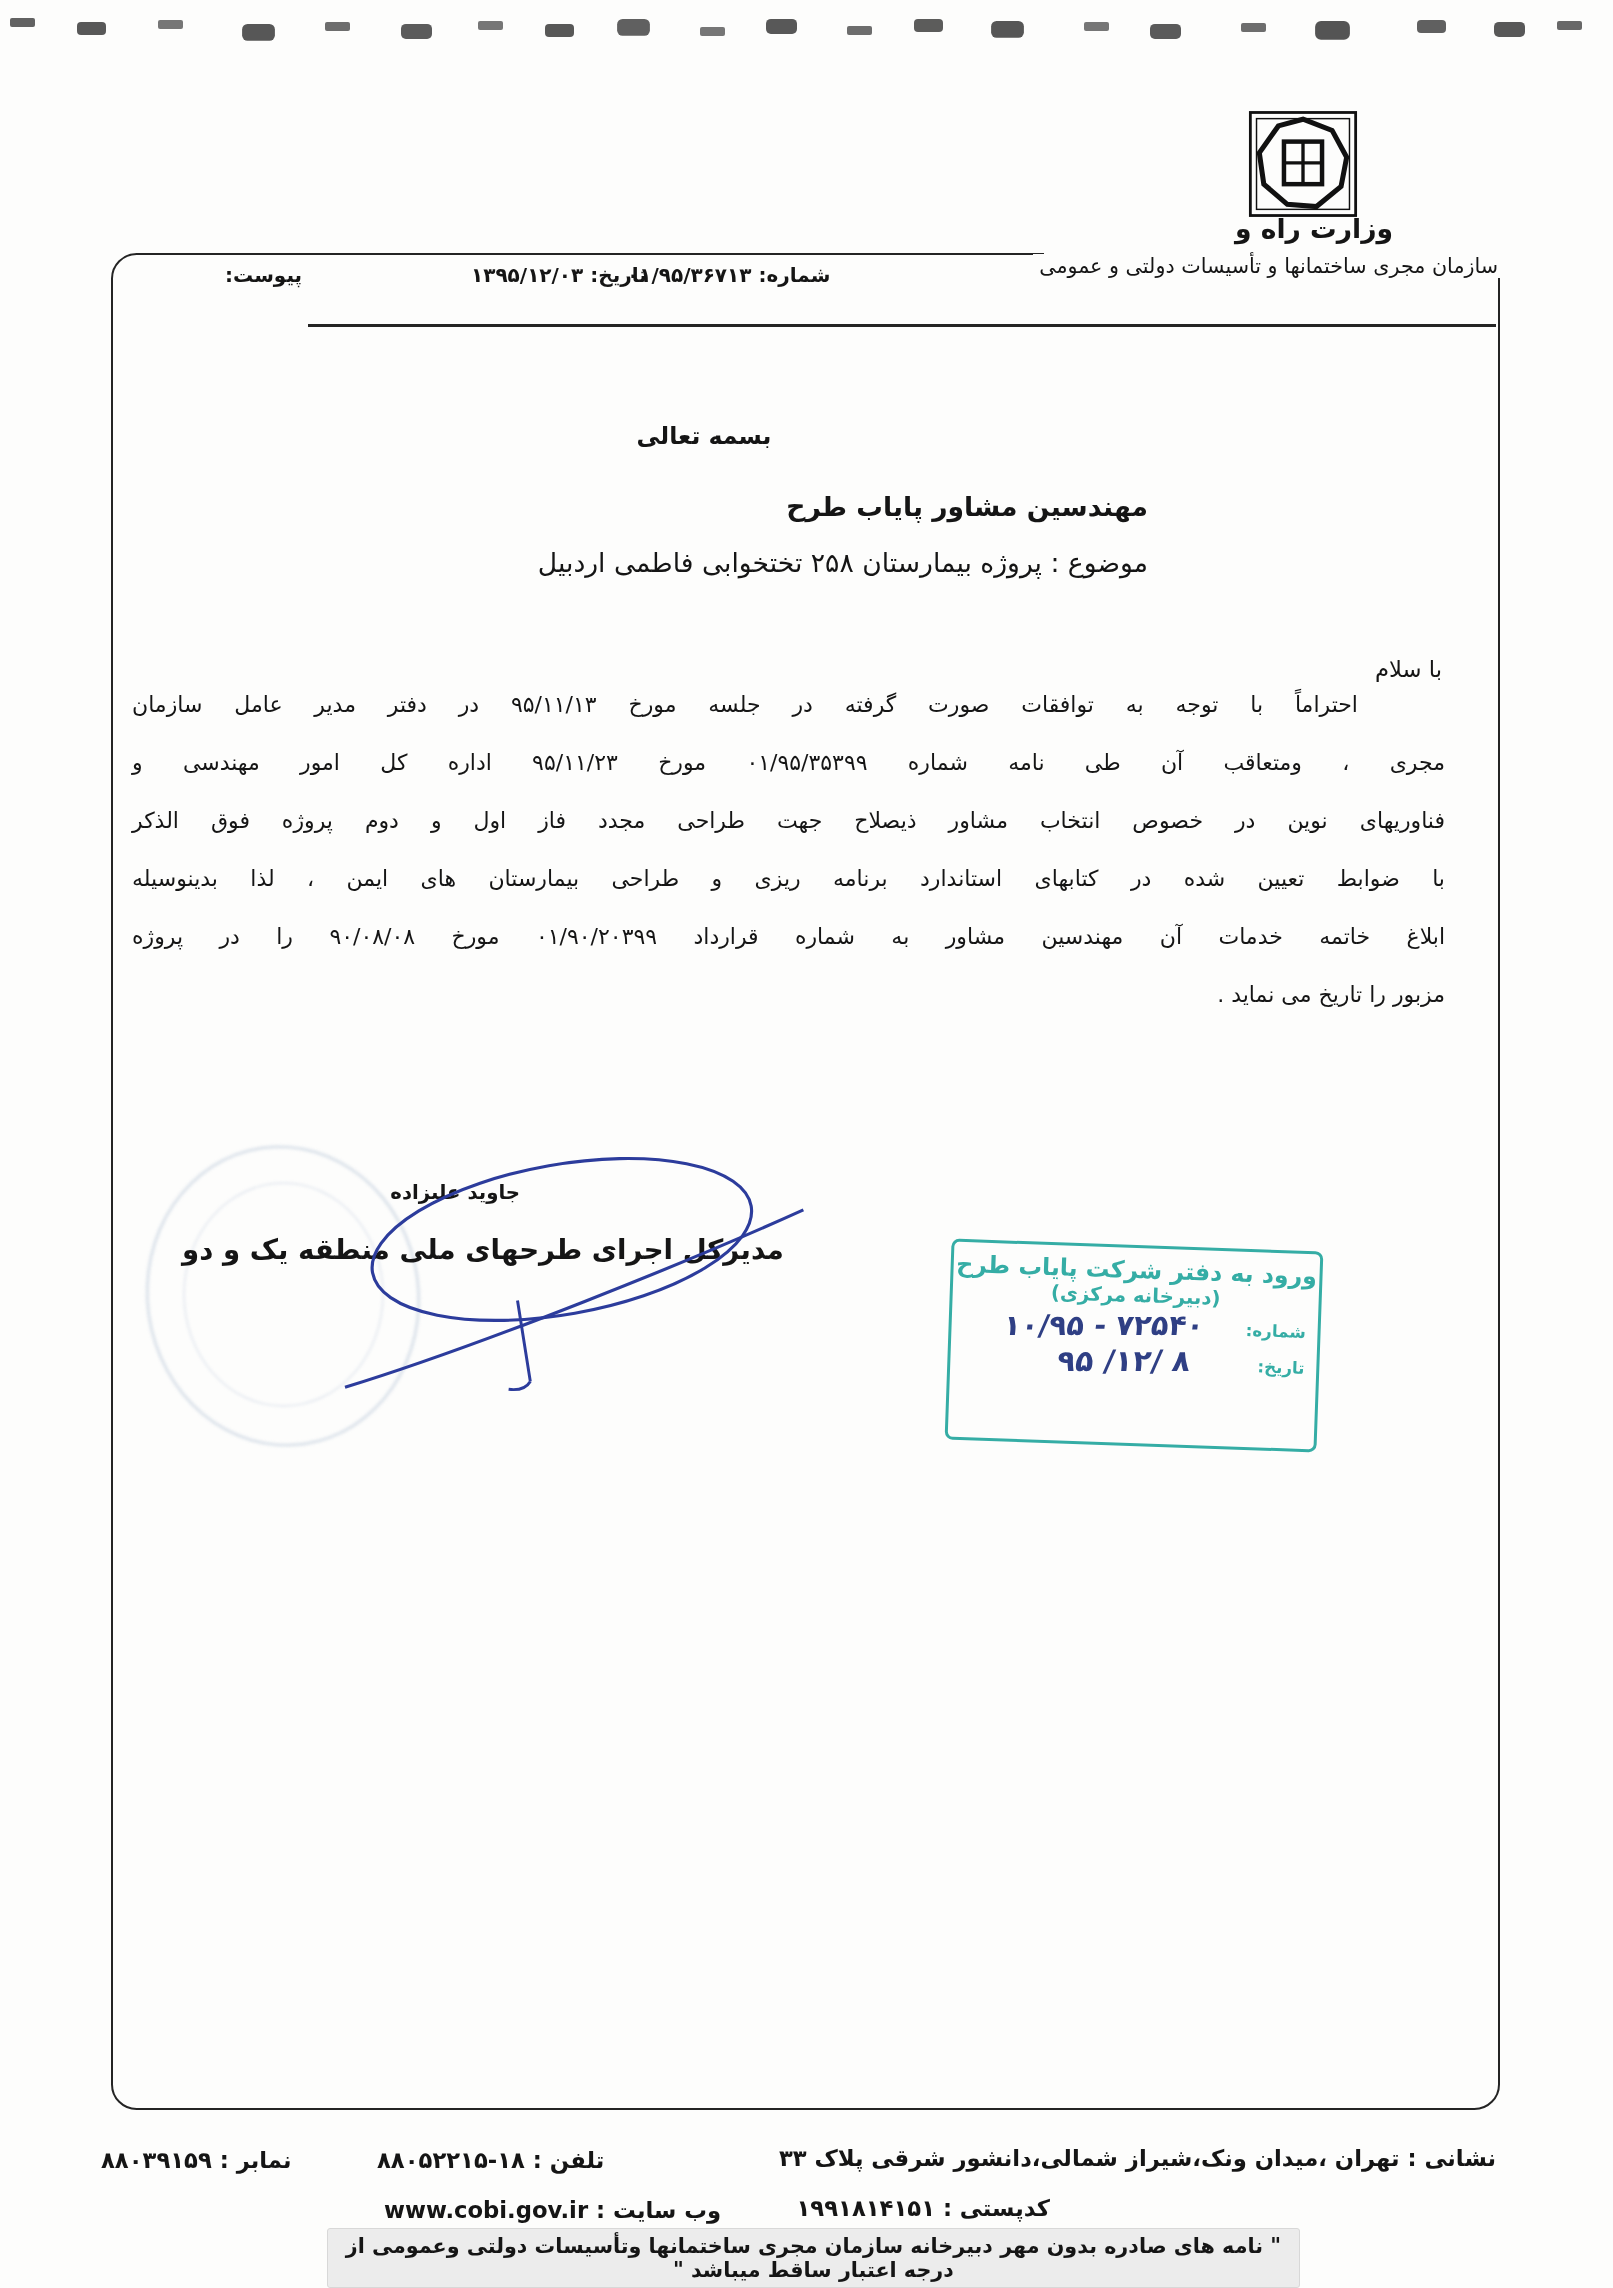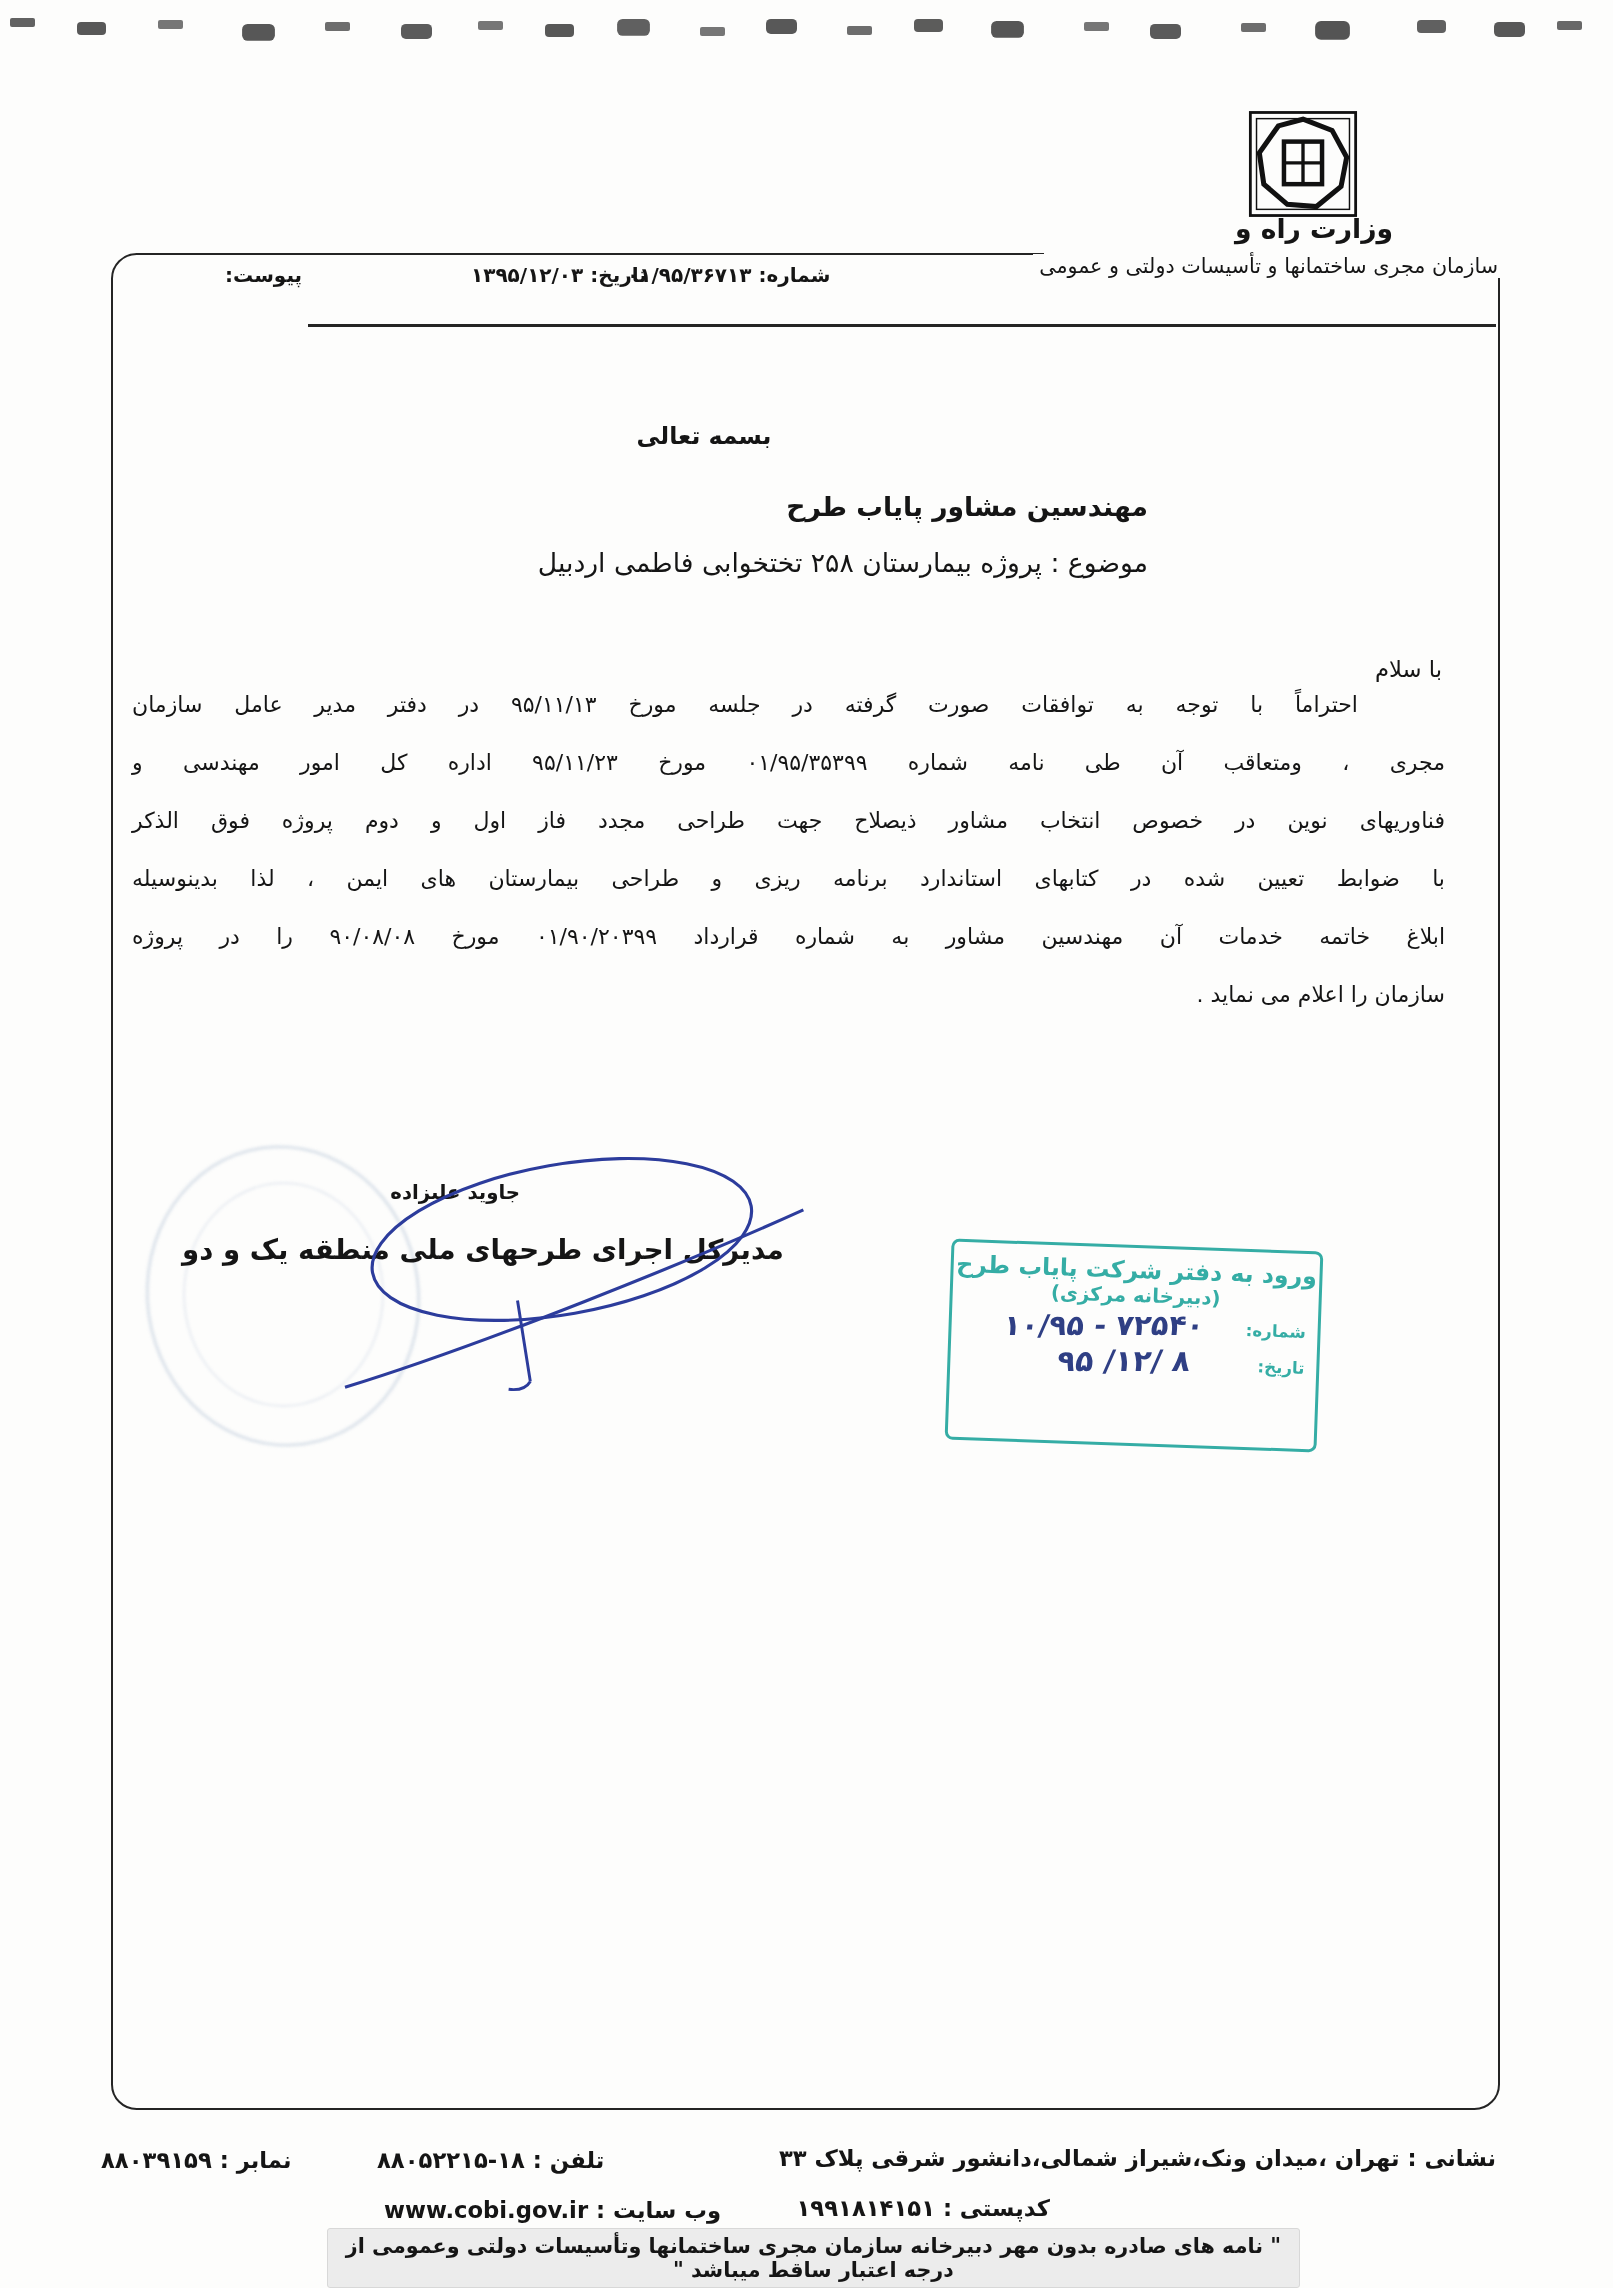--- a/index.html
+++ b/index.html
@@ -111,21 +111,21 @@
   <div class="abs recipient fa">مهندسین مشاور پایاب طرح</div>
   <div class="abs subject fa">موضوع : پروژه بیمارستان ۲۵۸ تختخوابی فاطمی اردبیل</div>
   <div class="abs salam fa">با سلام</div>
 
   <div class="abs body fa">
     <div class="body-line first">احتراماً با توجه به توافقات صورت گرفته در جلسه مورخ ۹۵/۱۱/۱۳ در دفتر مدیر عامل سازمان</div>
     <div class="body-line">مجری ، ومتعاقب آن طی نامه شماره ۰۱/۹۵/۳۵۳۹۹ مورخ ۹۵/۱۱/۲۳ اداره کل امور مهندسی و</div>
     <div class="body-line">فناوریهای نوین در خصوص انتخاب مشاور ذیصلاح جهت طراحی مجدد فاز اول و دوم پروژه فوق الذکر</div>
     <div class="body-line">با ضوابط تعیین شده در کتابهای استاندارد برنامه ریزی و طراحی بیمارستان های ایمن ، لذا بدینوسیله</div>
     <div class="body-line">ابلاغ خاتمه خدمات آن مهندسین مشاور به شماره قرارداد ۰۱/۹۰/۲۰۳۹۹ مورخ ۹۰/۰۸/۰۸ را در پروژه</div>
-    <div class="body-line last">سازمان را اعلام می نماید .</div>
+    <div class="body-line last">مزبور را تاریخ می نماید .</div>
   </div>
 
   <div class="abs ghost"></div>
   <div class="abs ghost2"></div>
 
   <div class="abs sig-name fa">جاوید علیزاده</div>
   <div class="abs sig-title fa">مدیرکل اجرای طرحهای ملی منطقه یک و دو</div>
   <svg class="abs sig-svg" viewBox="0 0 560 300">
     <ellipse cx="290" cy="118" rx="195" ry="76" fill="none" stroke="#2c3c9c" stroke-width="3.2" transform="rotate(-10 290 118)"></ellipse>
     <path d="M70,268 C210,225 420,140 535,88" fill="none" stroke="#2c3c9c" stroke-width="3.2"></path>

